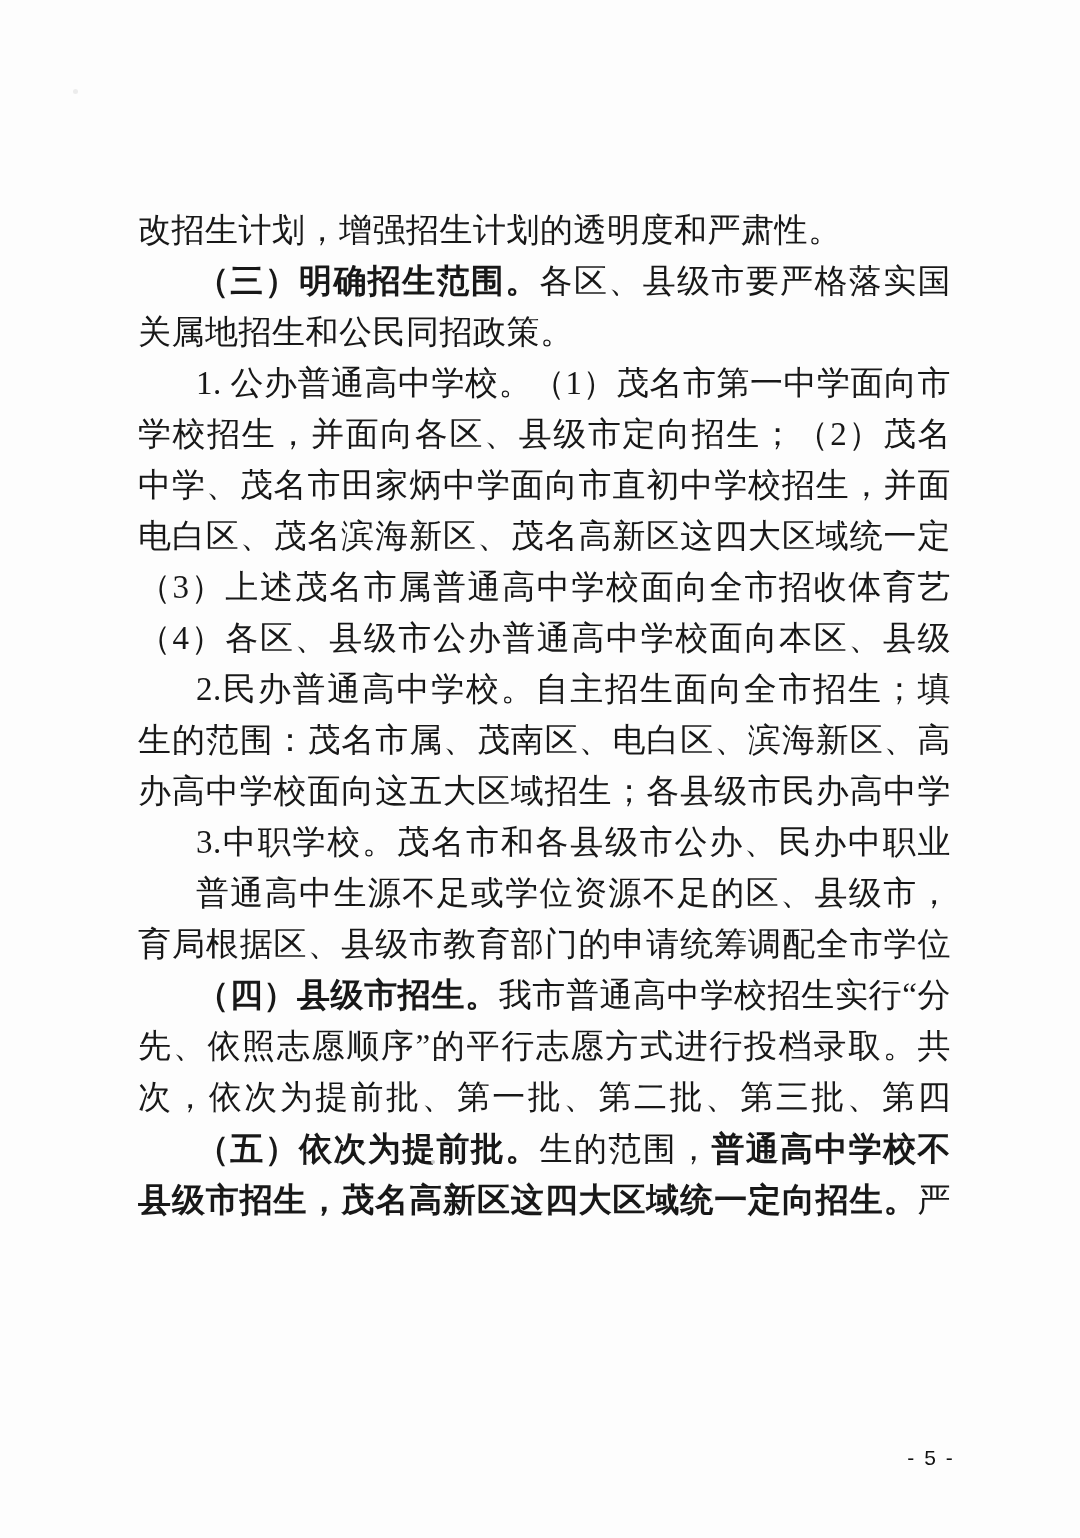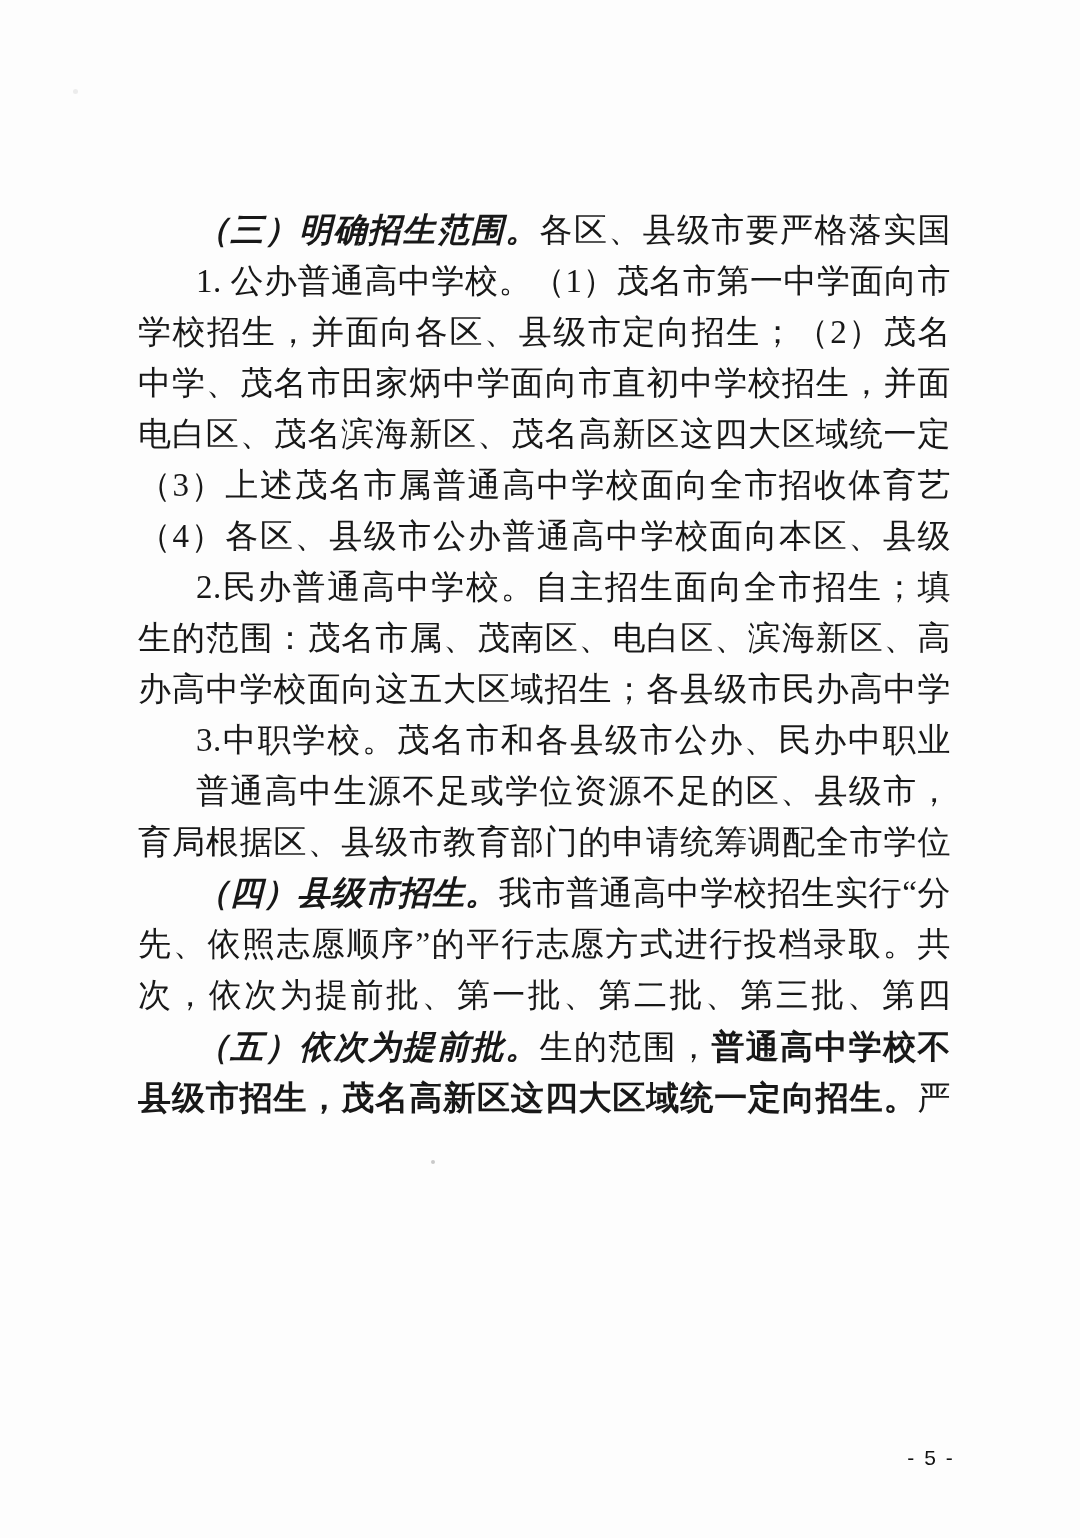--- a/index.html
+++ b/index.html
@@ -39,21 +39,20 @@
     overflow: hidden;
   }
   .line.indent {
     text-indent: 58px;
   }
   .seg-fs {
     font-weight: 400;
   }
   .seg-kai {
     font-weight: 700;
-    font-style: italic;
   }
   .seg-hei {
     font-weight: 700;
     font-family: "Liberation Sans", sans-serif;
   }
   .page-number {
     position: absolute;
     left: 895px;
     top: 1446px;
     width: 72px;
@@ -71,21 +70,23 @@
   }
   .speck-1 { left: 431px; top: 1160px; width: 4px; height: 4px; }
   .speck-2 { left: 73px;  top: 89px;   width: 5px; height: 5px; background: #ececec; }
 </style>
 </head>
 <body>
 
 <div class="page">
   <div class="scan-speck speck-2"></div>
   <div class="text-block">
+      <div class="line"><span class="seg-fs">改招生计划，增强招生计划的透明度和严肃性。</span></div>
       <div class="line indent fill"><span class="seg-kai">（三）明确招生范围。</span><span class="seg-fs">各区、县级市要严格落实国家和省有</span></div>
+      <div class="line"><span class="seg-fs">关属地招生和公民同招政策。</span></div>
       <div class="line indent fill"><span class="seg-fs">1. 公办普通高中学校。（1）茂名市第一中学面向市直初中</span></div>
       <div class="line fill"><span class="seg-fs">学校招生，并面向各区、县级市定向招生；（2）茂名市第十六</span></div>
       <div class="line fill"><span class="seg-fs">中学、茂名市田家炳中学面向市直初中学校招生，并面向茂南区、</span></div>
       <div class="line fill"><span class="seg-fs">电白区、茂名滨海新区、茂名高新区这四大区域统一定向招生；</span></div>
       <div class="line fill"><span class="seg-fs">（3）上述茂名市属普通高中学校面向全市招收体育艺术特长生；</span></div>
       <div class="line fill"><span class="seg-fs">（4）各区、县级市公办普通高中学校面向本区、县级市招生。</span></div>
       <div class="line indent fill"><span class="seg-fs">2.民办普通高中学校。自主招生面向全市招生；填报志愿招</span></div>
       <div class="line fill"><span class="seg-fs">生的范围：茂名市属、茂南区、电白区、滨海新区、高新区的民</span></div>
       <div class="line fill"><span class="seg-fs">办高中学校面向这五大区域招生；各县级市民办高中学校面本县</span></div>
       <div class="line indent fill"><span class="seg-fs">3.中职学校。茂名市和各县级市公办、民办中职业学校、面</span></div>

